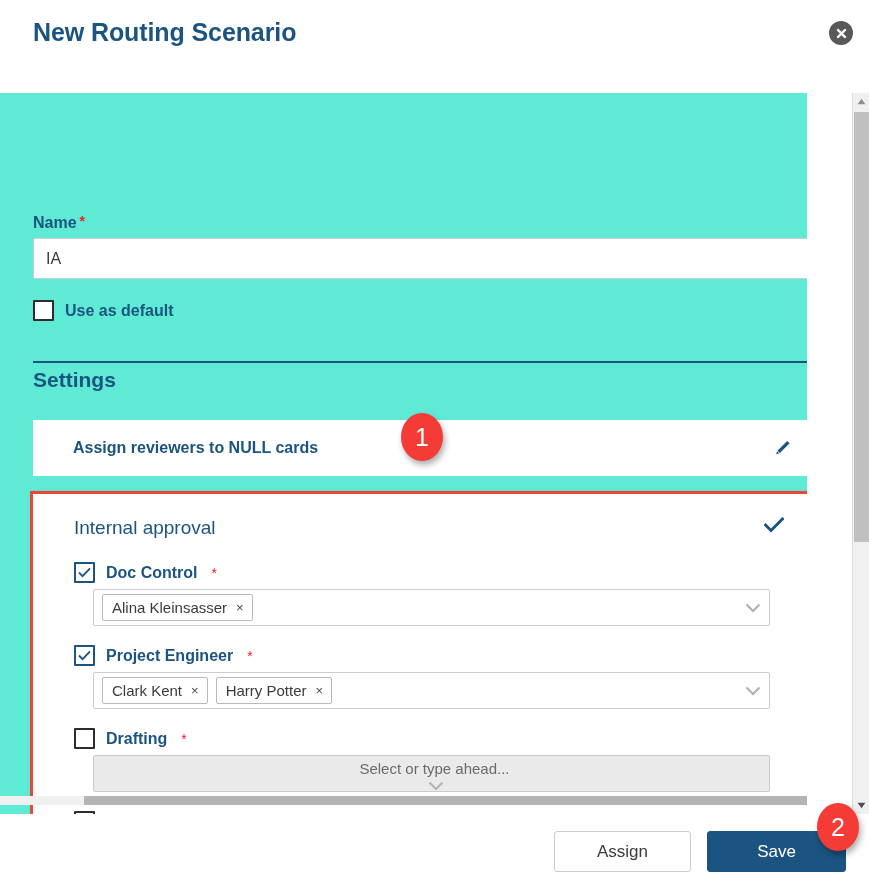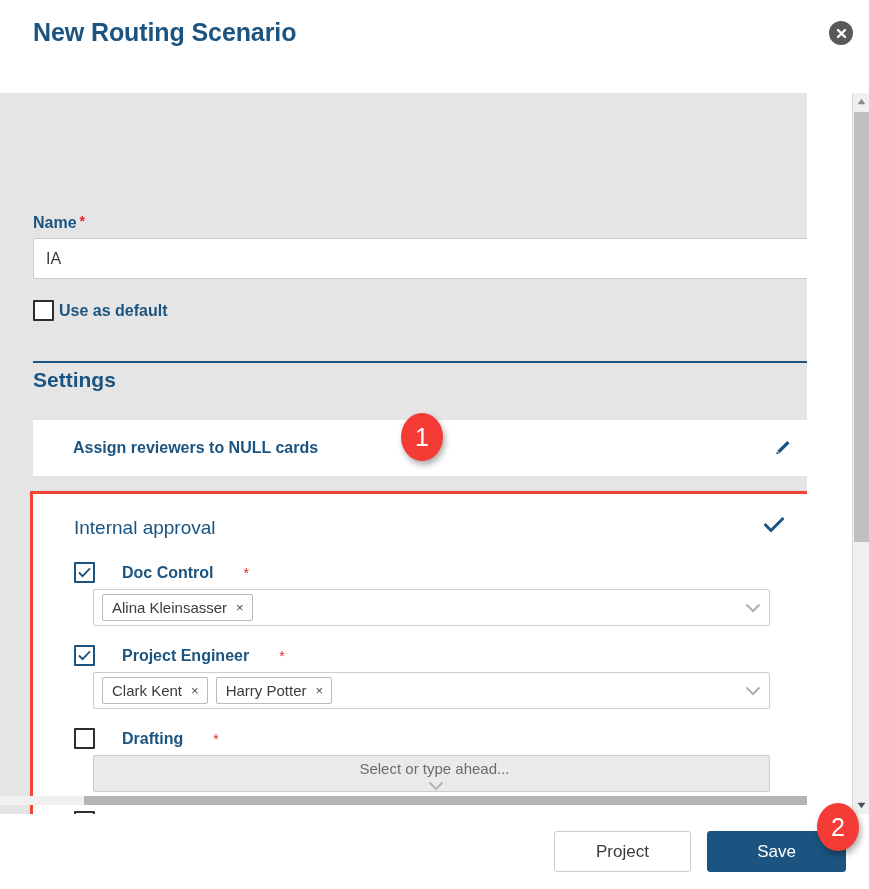--- a/index.html
+++ b/index.html
@@ -30,21 +30,21 @@
     background: #595959;
     display: flex; align-items: center; justify-content: center;
     cursor: pointer;
   }
   .close-btn svg { display: block; }
 
   
   .modal-body {
     position: absolute; left: 0; top: 93px;
     width: 807px; height: 721px;
-    background: #e5e5e5;
+    background: #5eead4;
     overflow: hidden;
   }
   .body-inner {
     position: absolute; left: 0; top: 0;
     width: 852px; height: 712px;
   }
 
   
   .field-label {
     position: absolute;
@@ -58,21 +58,21 @@
     width: 781px; height: 41px;
     background: #ffffff; border: 1px solid #c7cdd4;
     border-radius: 2px;
     font-family: "Liberation Sans", sans-serif;
     font-size: 16px; color: #3b3b3b;
     padding: 0 12px;
   }
 
   .default-row {
     position: absolute; left: 33px; top: 207px;
-    display: flex; align-items: center; gap: 5px;
+    display: flex; align-items: center; gap: 11px;
   }
   .chk {
     width: 21px; height: 21px; flex: none;
     border: 2px solid #1b5480; background: #ffffff;
     border-radius: 1px;
     display: flex; align-items: center; justify-content: center;
     cursor: pointer;
   }
   .chk.plain { border: 2px solid #2d2d2d; }
   .chk svg { display: block; }
@@ -114,21 +114,21 @@
   .approval-title {
     position: absolute; left: 41px; top: 23px;
     font-size: 19px; color: #1b5480;
   }
   .approval-check {
     position: absolute; right: 30px; top: 23px; line-height: 0;
     cursor: pointer;
   }
 
   .role-row { position: absolute; left: 41px; }
-  .role-head { display: flex; align-items: center; gap: 27px; }
+  .role-head { display: flex; align-items: center; gap: 11px; }
   .role-label { font-size: 16px; color: #1b5480; font-weight: bold; }
   .role-label.muted { color: #1b5480; }
 
   .multiselect {
     position: absolute; left: 60px;
     width: 677px; height: 37px;
     border: 1px solid #c7cdd4; border-radius: 2px;
     background: #ffffff;
     display: flex; align-items: center;
     padding: 0 8px;
@@ -360,18 +360,18 @@
   </div>
   <div class="vs-thumb"></div>
   <div class="vs-arrow down">
     <svg width="9" height="7" viewBox="0 0 9 7">
         <path d="M4.5 6.2 L0.6 0.8 L8.4 0.8 Z" fill="#4d4d4d"></path>
       </svg>
   </div>
 </div>
 
 <div class="modal-footer">
-  <div class="btn btn-cancel">Project</div>
+  <div class="btn btn-cancel">Assign</div>
   <div class="btn btn-save">Save</div>
 </div>
 
 <div class="badge badge-1">1</div>
 <div class="badge badge-2">2</div>
 
 </body></html>

